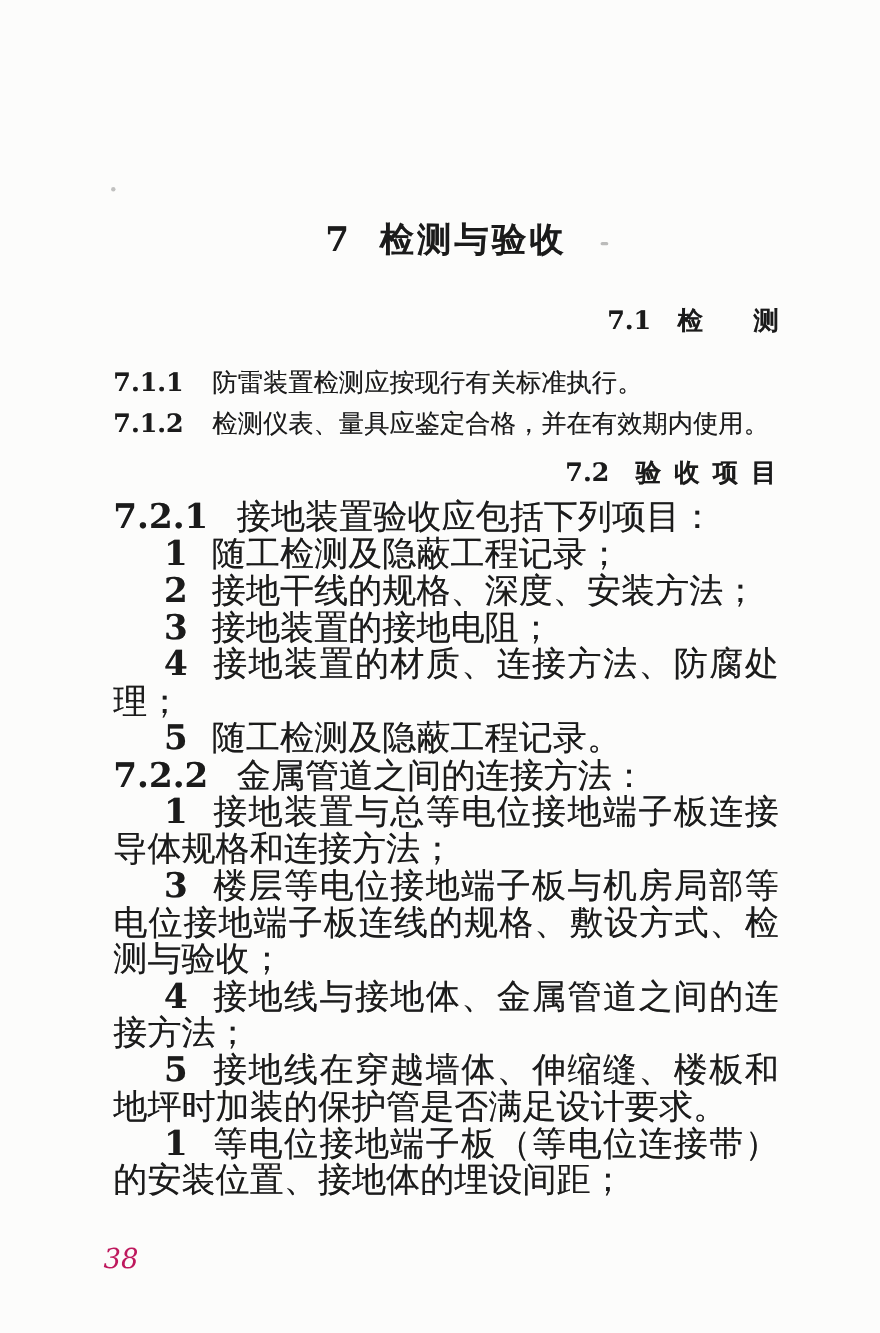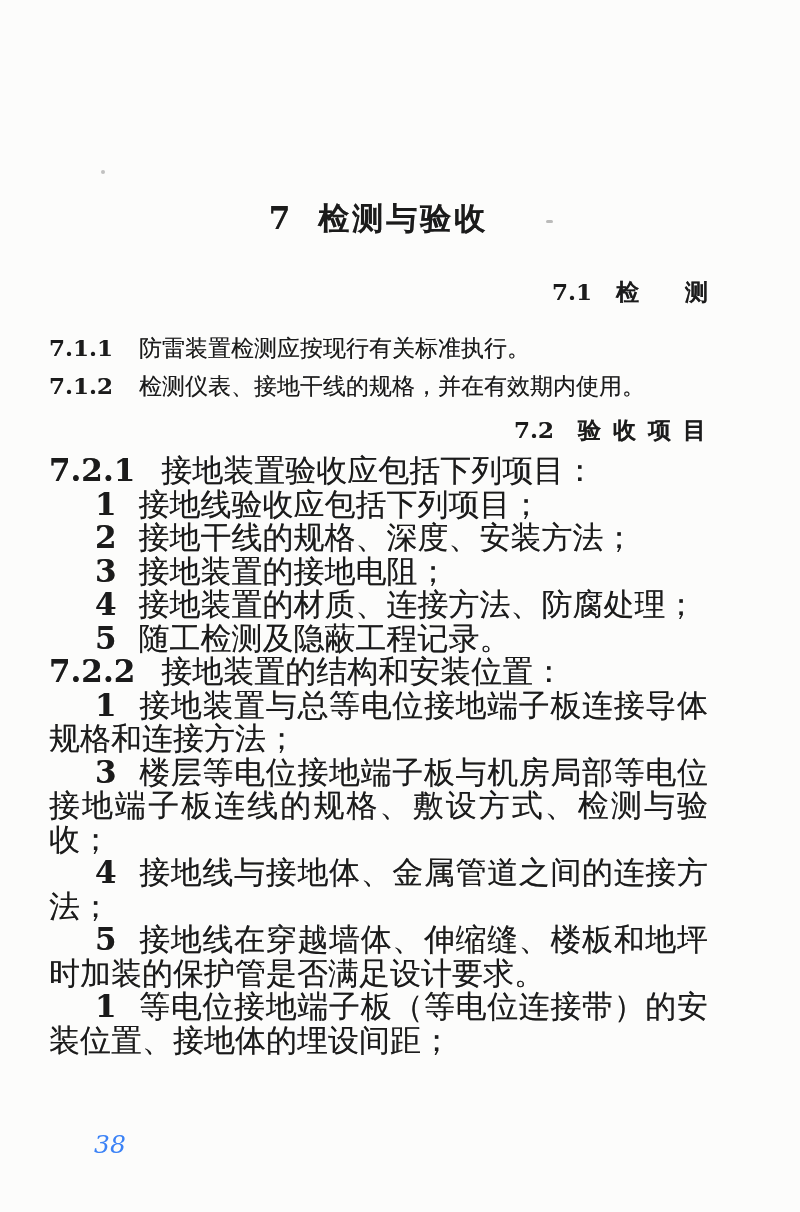--- a/index.html
+++ b/index.html
@@ -12,21 +12,21 @@
     background:var(--paper);
     font-family:"DejaVu Serif","Liberation Serif",serif;
     color:var(--ink);
   }
   .page{
     position:relative;
     width:800px;height:1212px;
     background:var(--paper);
   }
   .content{
-    padding:198px 92px 0 49px;
+    padding:198px 92px 0 103px;
     text-shadow:0 0 0.6px rgba(35,35,35,.55);
   }
   h1.chapter{
     margin:0;
     text-align:center;
     font-size:31px;
     font-weight:bold;
     line-height:40px;
     letter-spacing:3px;
   }
@@ -52,21 +52,21 @@
   p.clause{text-indent:0;}
   p.item{text-indent:46px;}
   .num{font-weight:bold;}
   p.clause .num{margin-right:26px;}
   p.item .num{margin-right:22px;}
   .page-number{
     position:absolute;
     left:94px;top:1130px;
     font-size:25px;
     font-style:italic;
-    color:#3b82f6;
+    color:#be185d;
   }
   .artifact{position:absolute;background:#8f8f8f;border-radius:2px;}
   .artifact.a1{left:101px;top:170px;width:4px;height:4px;opacity:.55;}
   .artifact.a2{left:546px;top:220px;width:7px;height:3px;opacity:.6;}
 </style>
 </head>
 <body>
 
 <div class="page">
   <span class="artifact a1"></span>
@@ -77,35 +77,35 @@
     <h1 class="chapter">
       <span class="chnum">7</span><span>检测与验收</span>
     </h1>
 
     <h2 class="secthead s71">
       <span class="secnum">7.1</span><span>检　　测</span>
     </h2>
 
     <div class="clauses clauses-71">
         <p class="clause"><b class="num">7.1.1</b><span>防雷装置检测应按现行有关标准执行。</span></p>
-        <p class="clause"><b class="num">7.1.2</b><span>检测仪表、接地干线的规格，并在有效期内使用。</span></p>
+        <p class="clause"><b class="num">7.1.2</b><span>检测仪表、量具应鉴定合格，并在有效期内使用。</span></p>
       </div>
 
     <h2 class="secthead s72">
       <span class="secnum">7.2</span><span>验 收 项 目</span>
     </h2>
 
     <div class="clauses clauses-72">
         <p class="clause"><b class="num">7.2.1</b><span>接地装置验收应包括下列项目：</span></p>
-        <p class="item"><b class="num">1</b><span>接地线验收应包括下列项目；</span></p>
+        <p class="item"><b class="num">1</b><span>随工检测及隐蔽工程记录；</span></p>
         <p class="item"><b class="num">2</b><span>接地干线的规格、深度、安装方法；</span></p>
         <p class="item"><b class="num">3</b><span>接地装置的接地电阻；</span></p>
         <p class="item"><b class="num">4</b><span>接地装置的材质、连接方法、防腐处理；</span></p>
         <p class="item"><b class="num">5</b><span>随工检测及隐蔽工程记录。</span></p>
-        <p class="clause"><b class="num">7.2.2</b><span>接地装置的结构和安装位置：</span></p>
+        <p class="clause"><b class="num">7.2.2</b><span>金属管道之间的连接方法：</span></p>
         <p class="item"><b class="num">1</b><span>接地装置与总等电位接地端子板连接导体规格和连接方法；</span></p>
         <p class="item"><b class="num">3</b><span>楼层等电位接地端子板与机房局部等电位接地端子板连线的规格、敷设方式、检测与验收；</span></p>
         <p class="item"><b class="num">4</b><span>接地线与接地体、金属管道之间的连接方法；</span></p>
         <p class="item"><b class="num">5</b><span>接地线在穿越墙体、伸缩缝、楼板和地坪时加装的保护管是否满足设计要求。</span></p>
         <p class="item"><b class="num">1</b><span>等电位接地端子板（等电位连接带）的安装位置、接地体的埋设间距；</span></p>
       </div>
 
   </div>
 
   <div class="page-number">38</div>

